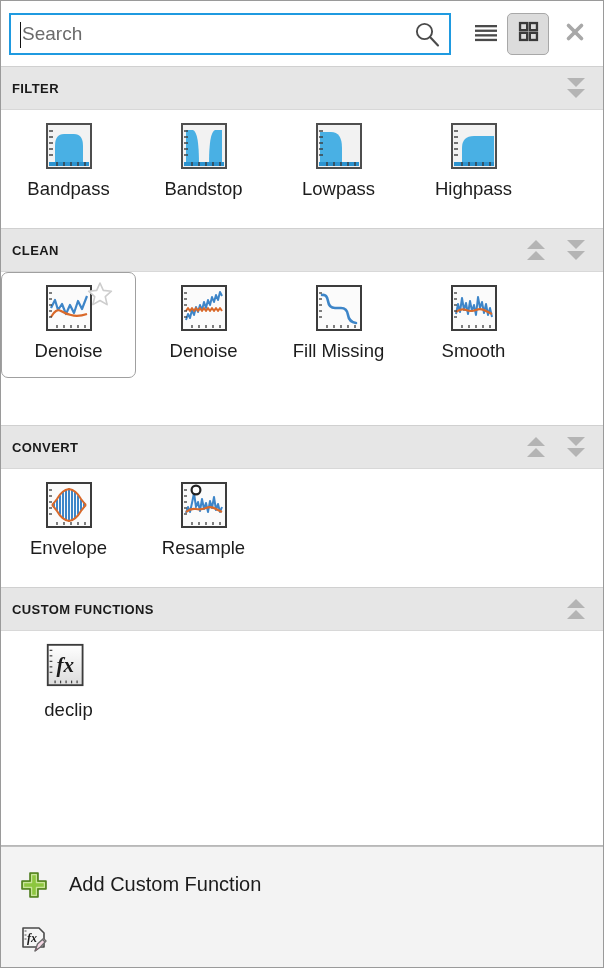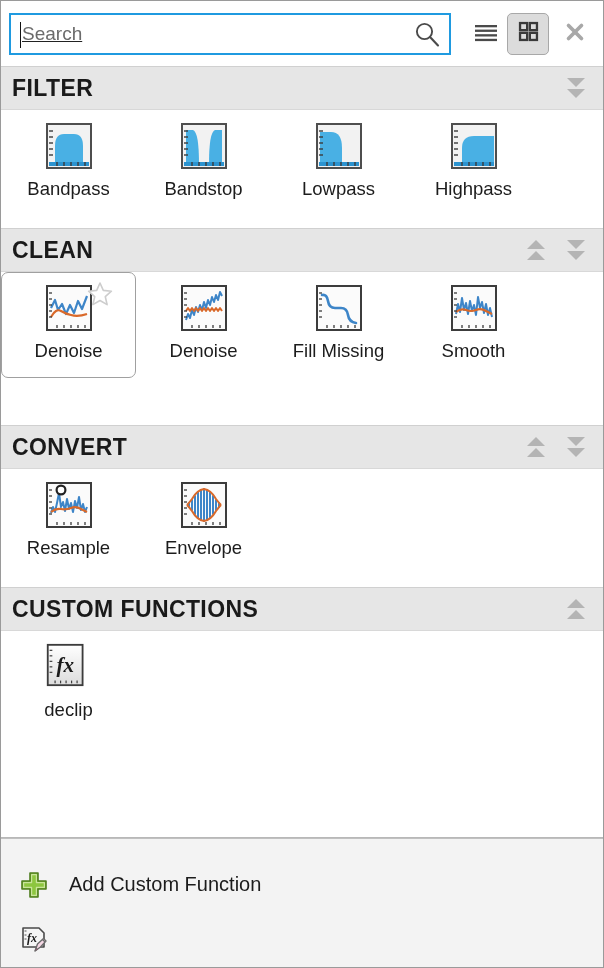--- a/index.html
+++ b/index.html
@@ -56,21 +56,20 @@
     border: 0;
     outline: none;
     background: transparent;
     font-family: "Liberation Sans", sans-serif;
     font-size: 19px;
     color: #222;
     padding: 0 44px 0 11px;
     width: 100%;
     height: 100%;
     box-sizing: border-box;
-    text-decoration: underline;
   }
   .search-input::placeholder { color: #6b6b6b; opacity: 1; }
   .search-icon {
     position: absolute;
     right: 9px;
     top: 50%;
     transform: translateY(-50%);
     width: 26px;
     height: 26px;
     display: block;
@@ -114,21 +113,21 @@
     background: #e6e6e6;
     height: 44px;
     display: flex;
     align-items: center;
     padding: 0 14px 0 11px;
     box-sizing: border-box;
     border-top: 1px solid #d0d0d0;
     border-bottom: 1px solid #d8d8d8;
   }
   .section-title {
-    font-size: 23px;
+    font-size: 13px;
     font-weight: bold;
     letter-spacing: 0.4px;
     color: #1a1a1a;
     flex: 1 1 auto;
   }
   .hdr-arrows {
     display: flex;
     align-items: center;
     gap: 14px;
   }
@@ -185,21 +184,21 @@
   .sect-filter .items-row { height: 118px; }
   .sect-clean .items-row { height: 153px; align-items: flex-start; }
   .sect-convert .items-row { height: 118px; }
   .sect-custom .items-row { height: 130px; }
 
   
   .bottombar {
     flex: 0 0 120px;
     background: #f3f3f3;
     border-top: 1px solid #c0c0c0;
-    padding: 18px 0 0 0;
+    padding: 10px 0 0 0;
     box-sizing: border-box;
   }
   .bottom-row {
     height: 55px;
     display: flex;
     align-items: center;
     padding-left: 18px;
     cursor: pointer;
   }
   .bottom-icon {
@@ -551,48 +550,20 @@
           </span>
         </div>
       </div>
       <div class="items-row">
 
         <div class="gitem">
           <div class="gicon-slot">
             <span class="gicon">
               <svg viewBox="0 0 48 48" width="48" height="48">
                 <rect x="2" y="2" width="44" height="44" fill="#fbfbfb" stroke="#3c3c3c" stroke-width="2"></rect>
-                <polyline points="6,32 8,26 10,31 12,22 14,12 16,26 18,21 20,30 22,18 24,28 26,22 28,31 30,20 32,27 34,16 36,29 38,23 40,31 42,26" fill="none" stroke="#3d85c8" stroke-width="2" stroke-linejoin="round"></polyline>
-                <path d="M6 31 Q11 27 16 28 Q21 29 26 27 Q31 25 36 28 Q40 30 42 31" fill="none" stroke="#d9692a" stroke-width="2.2" stroke-linejoin="round"></path>
-                <circle cx="16" cy="9" r="4.4" fill="#ffffff" stroke="#222222" stroke-width="2.2"></circle>
-                <g stroke="#3a3a3a" stroke-width="1.3">
-                  <line x1="4" y1="9" x2="7" y2="9"></line>
-                  <line x1="4" y1="15" x2="7" y2="15"></line>
-                  <line x1="4" y1="21" x2="7" y2="21"></line>
-                  <line x1="4" y1="27" x2="7" y2="27"></line>
-                  <line x1="4" y1="33" x2="7" y2="33"></line>
-                </g>
-                <g stroke="#3a3a3a" stroke-width="1.3">
-                  <line x1="12" y1="41" x2="12" y2="44"></line>
-                  <line x1="19" y1="41" x2="19" y2="44"></line>
-                  <line x1="26" y1="41" x2="26" y2="44"></line>
-                  <line x1="33" y1="41" x2="33" y2="44"></line>
-                  <line x1="40" y1="41" x2="40" y2="44"></line>
-                </g>
-              </svg>
-            </span>
-          </div>
-          <div class="gitem-label">Resample</div>
-        </div>
-
-        <div class="gitem">
-          <div class="gicon-slot">
-            <span class="gicon">
-              <svg viewBox="0 0 48 48" width="48" height="48">
-                <rect x="2" y="2" width="44" height="44" fill="#fbfbfb" stroke="#3c3c3c" stroke-width="2"></rect>
                 <g stroke="#3d85c8" stroke-width="2" stroke-linecap="round">
                   <line x1="9" y1="22" x2="9" y2="26"></line>
                   <line x1="12" y1="19" x2="12" y2="29"></line>
                   <line x1="15" y1="15" x2="15" y2="33"></line>
                   <line x1="18" y1="11" x2="18" y2="37"></line>
                   <line x1="21" y1="9" x2="21" y2="39"></line>
                   <line x1="24" y1="8" x2="24" y2="40"></line>
                   <line x1="27" y1="9" x2="27" y2="39"></line>
                   <line x1="30" y1="11" x2="30" y2="37"></line>
                   <line x1="33" y1="15" x2="33" y2="33"></line>
@@ -612,20 +583,48 @@
                   <line x1="12" y1="41" x2="12" y2="44"></line>
                   <line x1="19" y1="41" x2="19" y2="44"></line>
                   <line x1="26" y1="41" x2="26" y2="44"></line>
                   <line x1="33" y1="41" x2="33" y2="44"></line>
                   <line x1="40" y1="41" x2="40" y2="44"></line>
                 </g>
               </svg>
             </span>
           </div>
           <div class="gitem-label">Envelope</div>
+        </div>
+
+        <div class="gitem">
+          <div class="gicon-slot">
+            <span class="gicon">
+              <svg viewBox="0 0 48 48" width="48" height="48">
+                <rect x="2" y="2" width="44" height="44" fill="#fbfbfb" stroke="#3c3c3c" stroke-width="2"></rect>
+                <polyline points="6,32 8,26 10,31 12,22 14,12 16,26 18,21 20,30 22,18 24,28 26,22 28,31 30,20 32,27 34,16 36,29 38,23 40,31 42,26" fill="none" stroke="#3d85c8" stroke-width="2" stroke-linejoin="round"></polyline>
+                <path d="M6 31 Q11 27 16 28 Q21 29 26 27 Q31 25 36 28 Q40 30 42 31" fill="none" stroke="#d9692a" stroke-width="2.2" stroke-linejoin="round"></path>
+                <circle cx="16" cy="9" r="4.4" fill="#ffffff" stroke="#222222" stroke-width="2.2"></circle>
+                <g stroke="#3a3a3a" stroke-width="1.3">
+                  <line x1="4" y1="9" x2="7" y2="9"></line>
+                  <line x1="4" y1="15" x2="7" y2="15"></line>
+                  <line x1="4" y1="21" x2="7" y2="21"></line>
+                  <line x1="4" y1="27" x2="7" y2="27"></line>
+                  <line x1="4" y1="33" x2="7" y2="33"></line>
+                </g>
+                <g stroke="#3a3a3a" stroke-width="1.3">
+                  <line x1="12" y1="41" x2="12" y2="44"></line>
+                  <line x1="19" y1="41" x2="19" y2="44"></line>
+                  <line x1="26" y1="41" x2="26" y2="44"></line>
+                  <line x1="33" y1="41" x2="33" y2="44"></line>
+                  <line x1="40" y1="41" x2="40" y2="44"></line>
+                </g>
+              </svg>
+            </span>
+          </div>
+          <div class="gitem-label">Resample</div>
         </div>
 
       </div>
     </div>
 
     <div class="sect-custom">
       <div class="section-header">
         <div class="section-title">CUSTOM FUNCTIONS</div>
         <div class="hdr-arrows">
           <span class="dbl-arrow">

